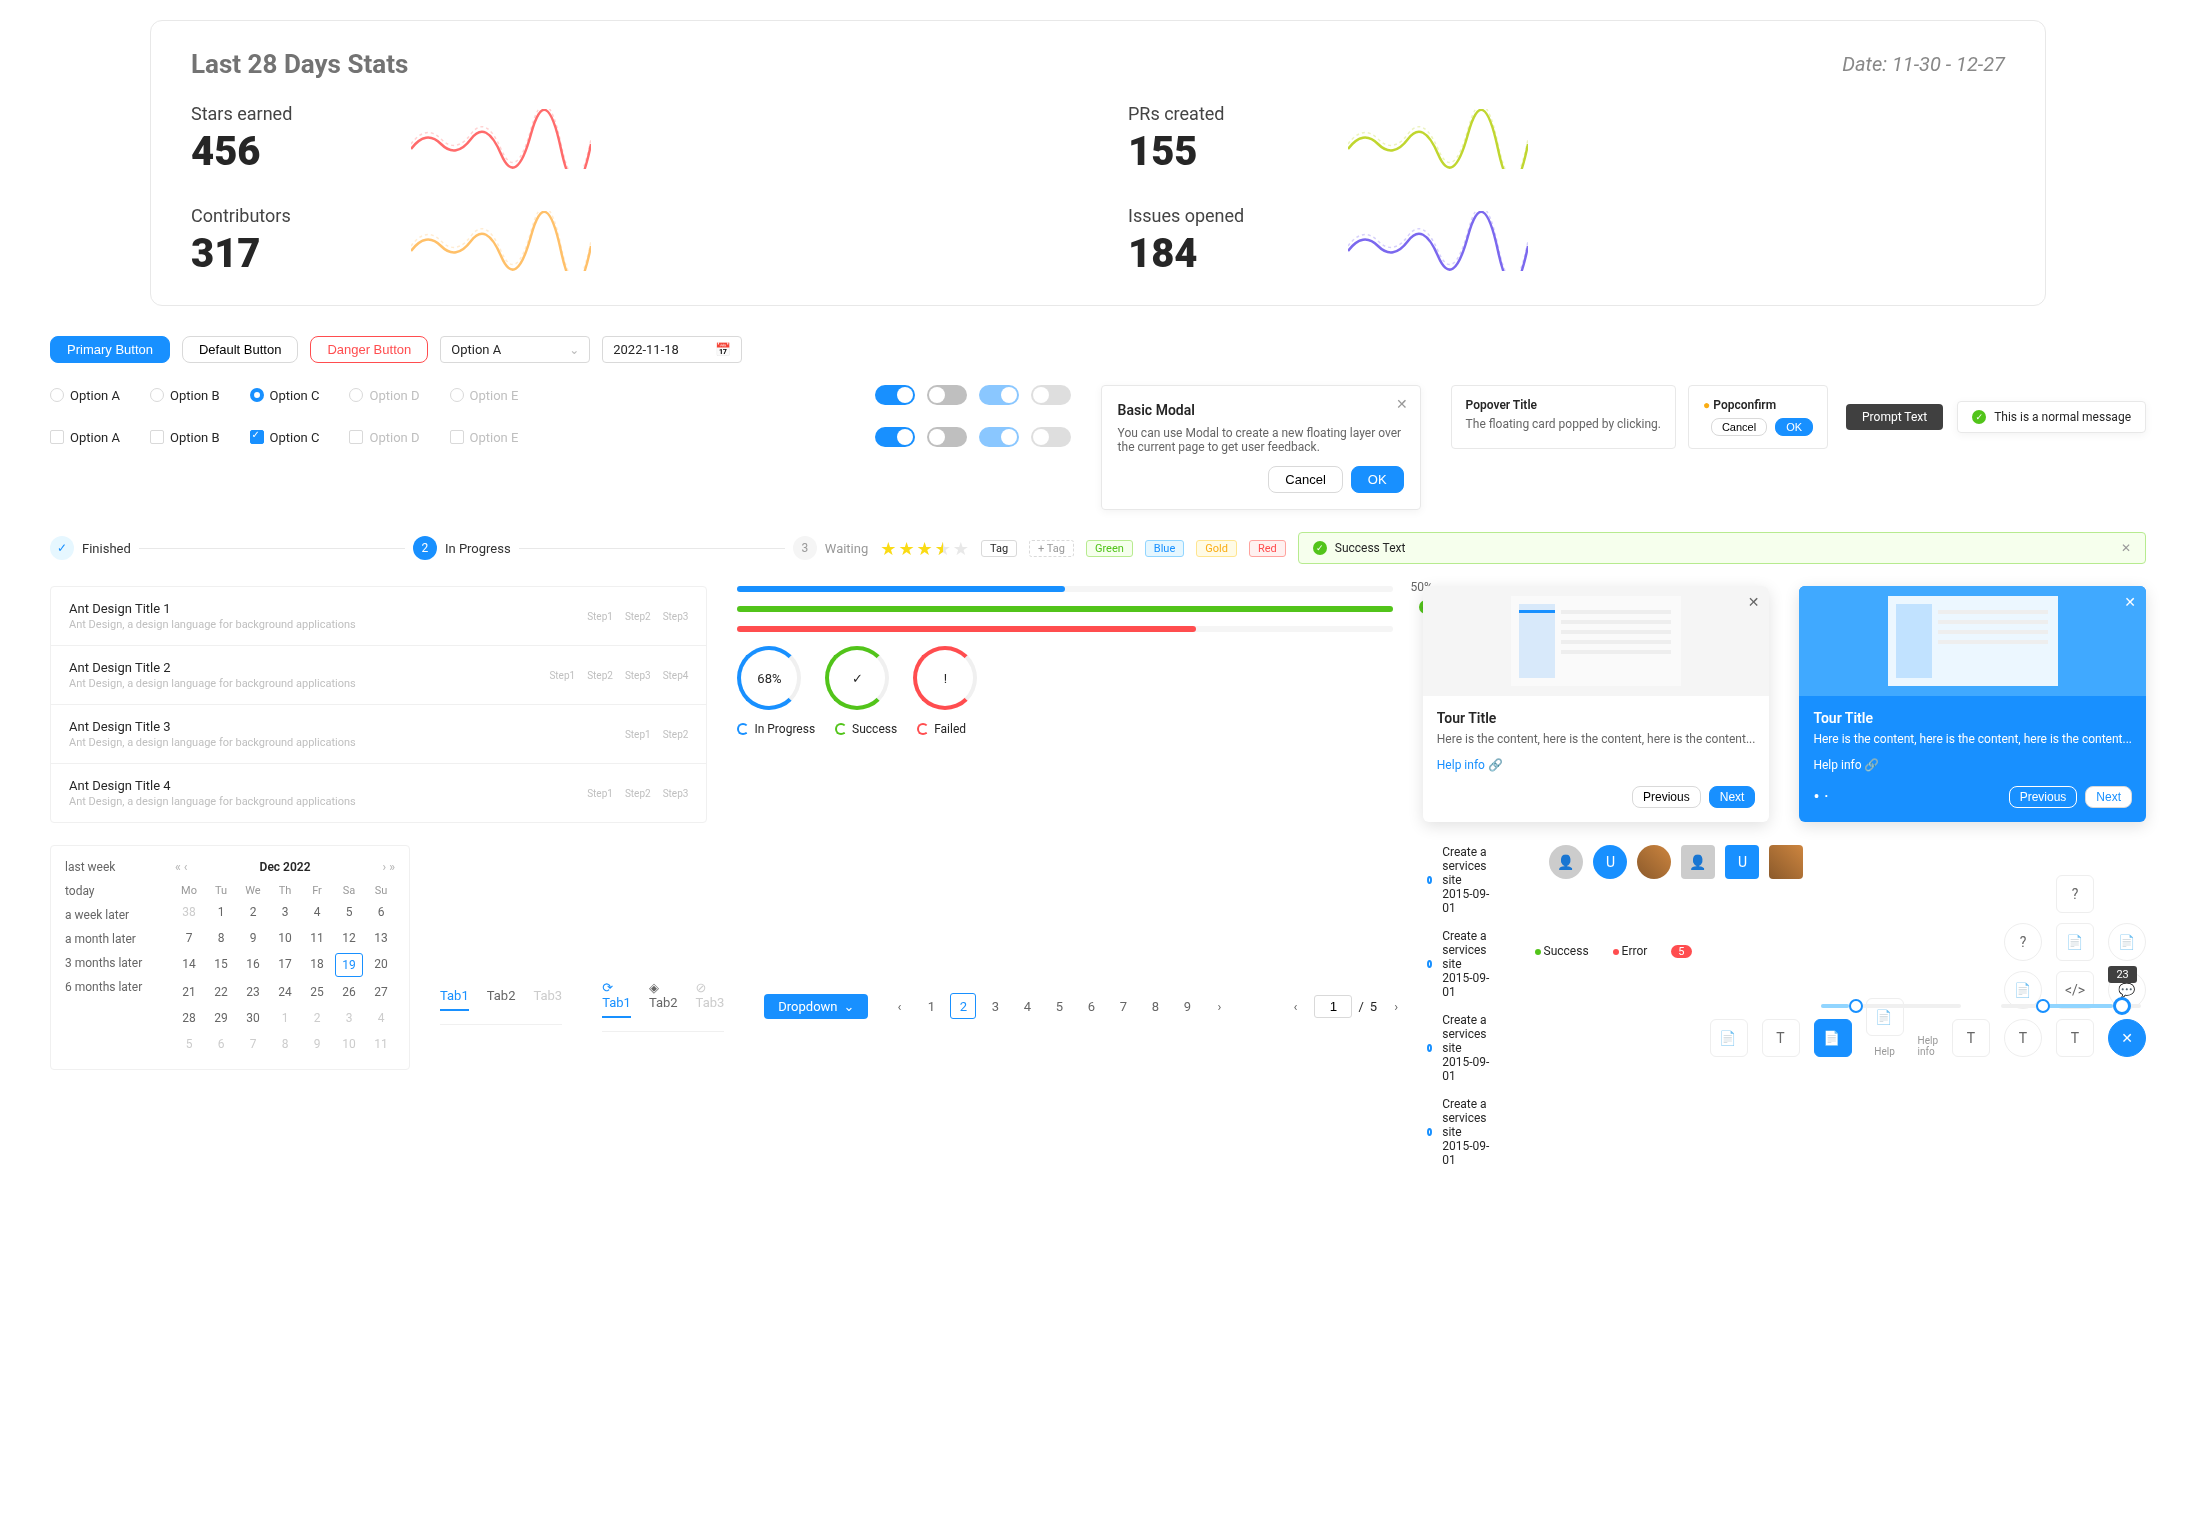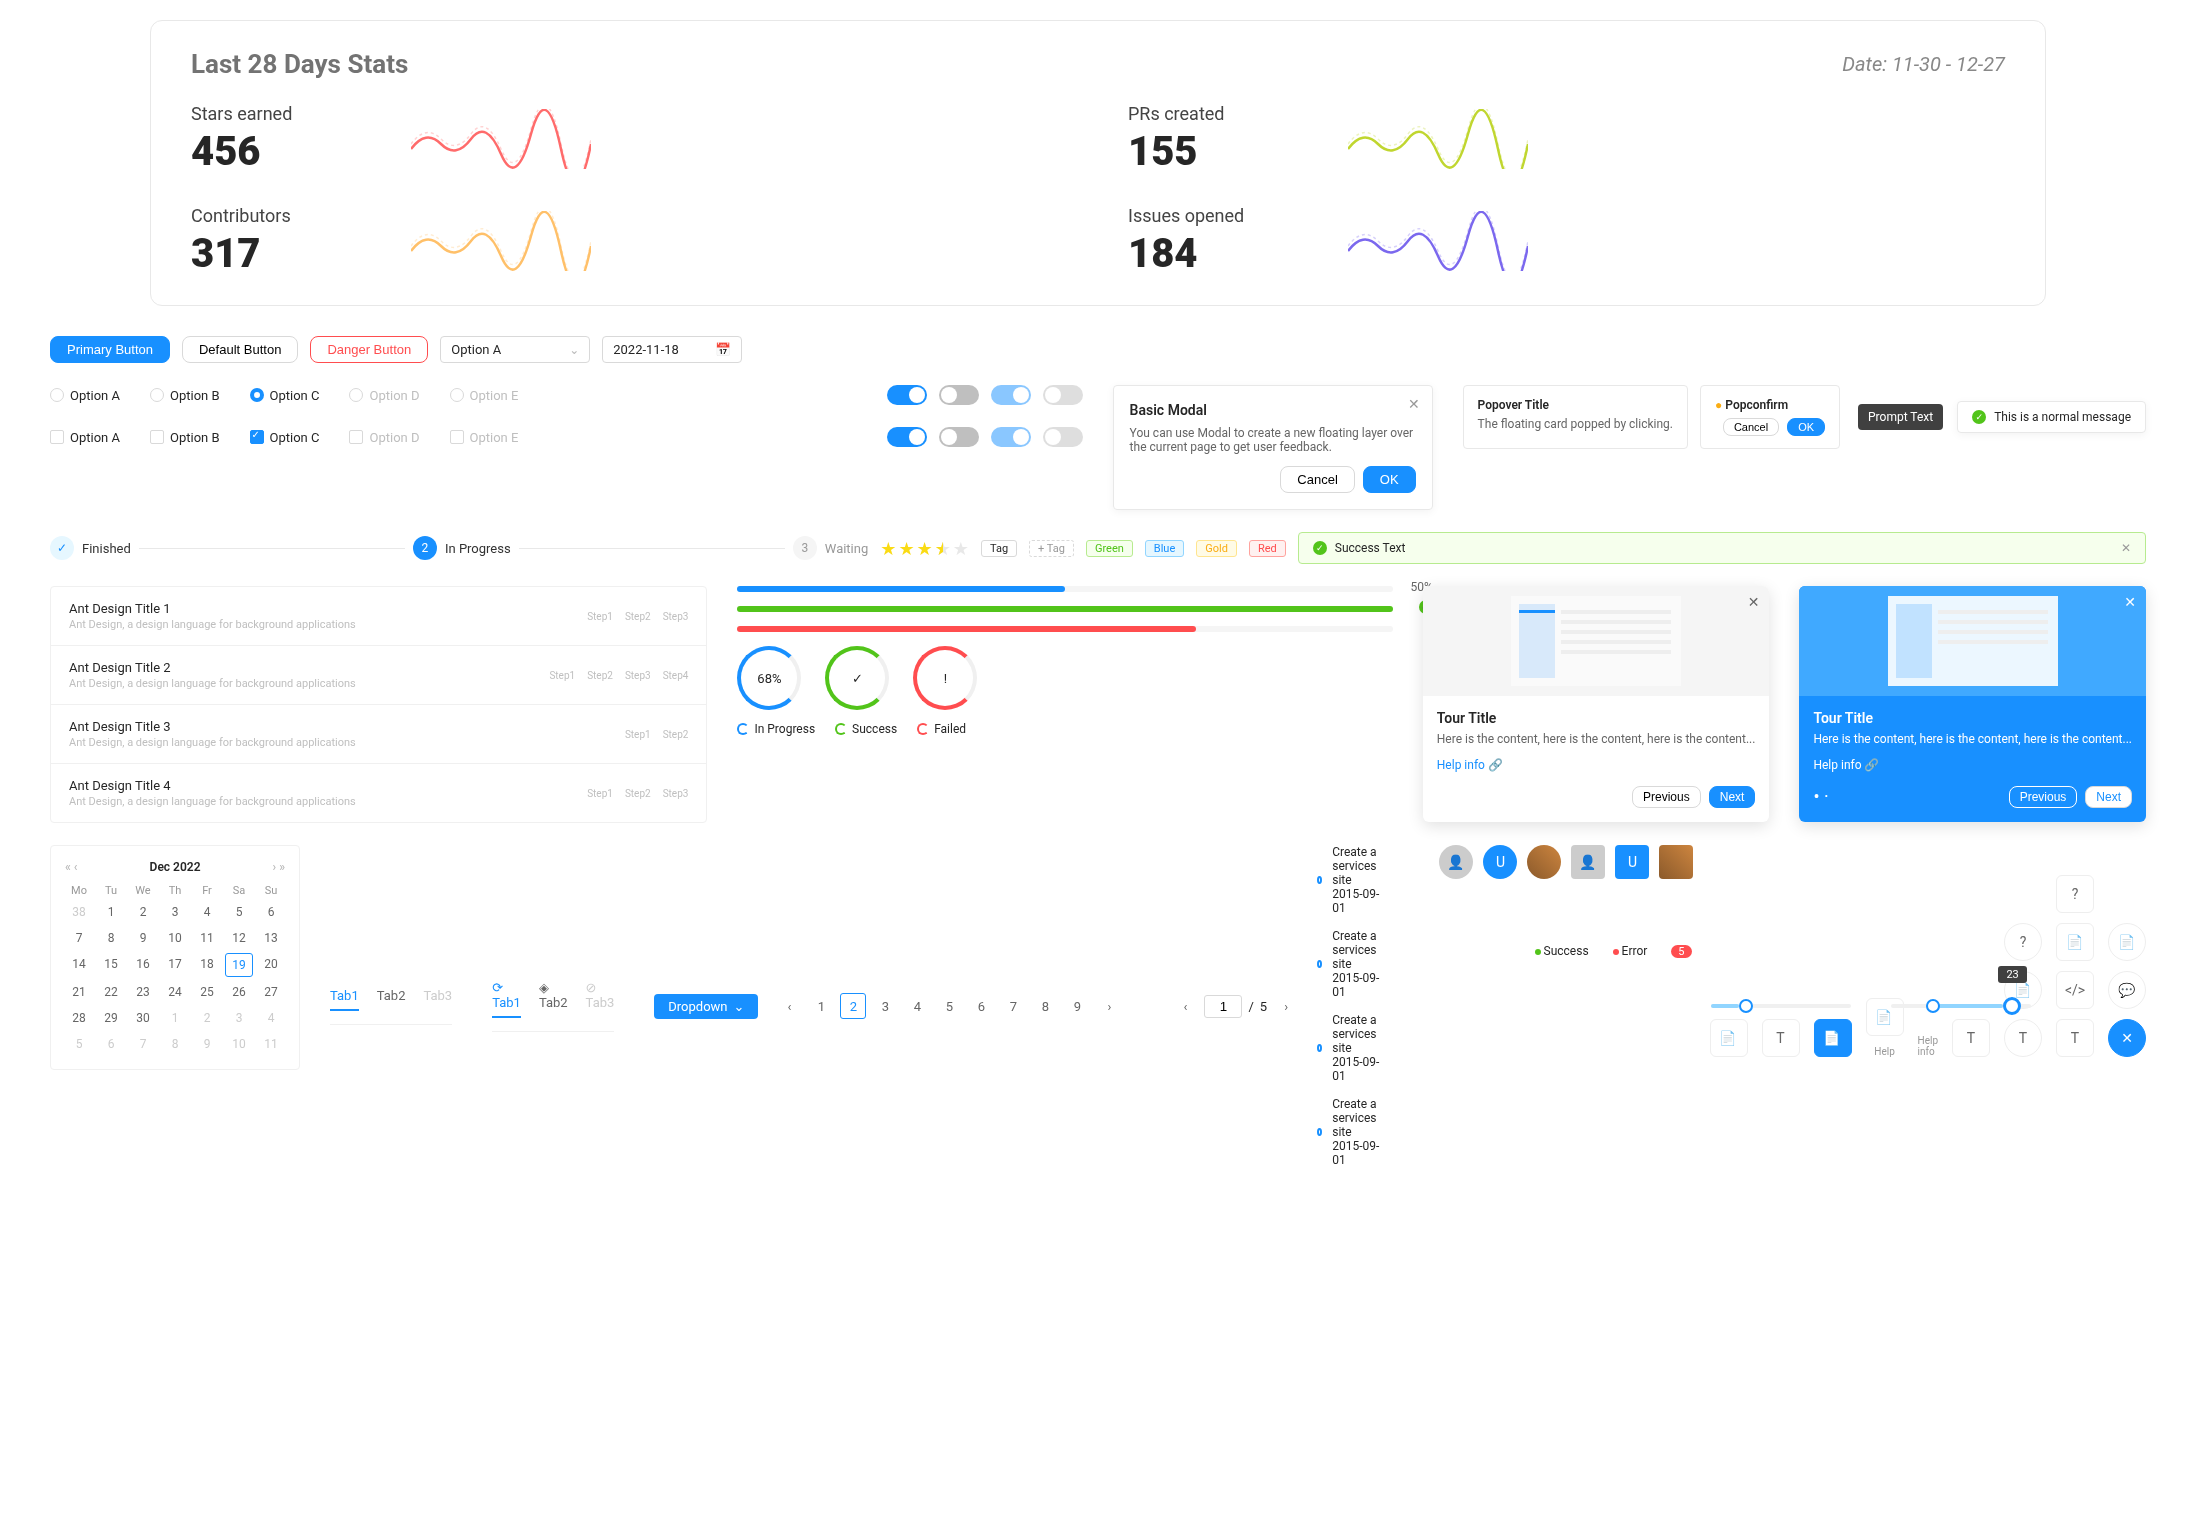--- a/index.html
+++ b/index.html
@@ -34,21 +34,21 @@
 .switch.on::after{left:22px}
 .switch.light{opacity:.5}
 .modal{border:1px solid #e8e8e8;border-radius:4px;padding:16px;min-width:300px;position:relative;box-shadow:0 2px 8px rgba(0,0,0,.05)}
 .modal-title{font-weight:600;margin-bottom:8px}
 .modal-body{color:#666;font-size:12px;margin-bottom:12px}
 .modal-footer{display:flex;justify-content:flex-end;gap:8px}
 .modal-close{position:absolute;top:10px;right:12px;color:#999;cursor:pointer}
 .card-sm{border:1px solid #e8e8e8;border-radius:4px;padding:12px 14px;font-size:12px;min-width:140px}
 .pop-title{font-weight:600;margin-bottom:5px}
 .pop-body{color:#666}
-.tooltip-dark{background:#404040;color:#fff;padding:6px 10px;border-radius:4px;font-size:12px}
+.tooltip-dark{background:#404040;color:#fff;padding:6px 16px;border-radius:4px;font-size:12px}
 .msg{display:flex;align-items:center;gap:8px;padding:8px 14px;border:1px solid #e8e8e8;border-radius:4px;font-size:12px;box-shadow:0 2px 8px rgba(0,0,0,.05)}
 .dot-green{width:14px;height:14px;border-radius:50%;background:#52c41a;display:inline-flex;align-items:center;justify-content:center;color:#fff;font-size:9px}
 .steps{display:flex;align-items:center;gap:8px}
 .step-circ{width:24px;height:24px;border-radius:50%;display:flex;align-items:center;justify-content:center;font-size:12px}
 .step-done{background:#e6f7ff;color:#1890ff}
 .step-active{background:#1890ff;color:#fff}
 .step-wait{background:#f5f5f5;color:#999}
 .step-line{flex:1;height:1px;background:#e8e8e8;min-width:60px}
 .stars{display:flex;gap:2px;color:#fadb14;font-size:18px}
 .tag{padding:1px 8px;border:1px solid #d9d9d9;border-radius:3px;font-size:11px}
@@ -435,20 +435,28 @@
       <div style="display:flex;gap:8px">
         <button class="btn" style="font-size:12px;padding:3px 10px;background:transparent;color:#fff;border-color:#fff">Previous</button>
         <button class="btn" style="font-size:12px;padding:3px 10px;background:#fff;color:#1890ff">Next</button>
       </div>
     </div>
   </div>
 </div>
 
 <div class="flex-row" style="margin-bottom:22px;align-items:flex-start">
   <div class="calendar">
+    <div class="cal-presets" id="cal-presets">
+        <span>last week</span>
+        <span>today</span>
+        <span>a week later</span>
+        <span>a month later</span>
+        <span>3 months later</span>
+        <span>6 months later</span>
+      </div>
     <div class="cal-grid">
       <div class="cal-header">
         <span><span class="nav-chev">«</span> <span class="nav-chev">‹</span></span>
         <span style="font-weight:600">Dec  2022</span>
         <span><span class="nav-chev">›</span> <span class="nav-chev">»</span></span>
       </div>
       <div class="cal-days" id="cal-days">
           <div class="cal-dow">Mo</div>
           <div class="cal-dow">Tu</div>
           <div class="cal-dow">We</div>

